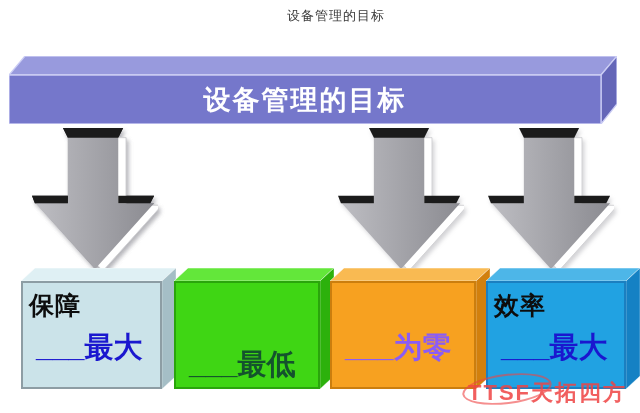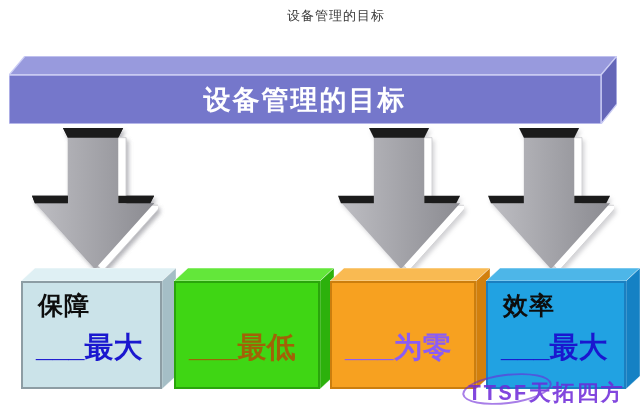--- a/index.html
+++ b/index.html
@@ -31,21 +31,21 @@
   .arrow:nth-of-type(3){left:338px;}
   .arrow:nth-of-type(4){left:488px;}
   .arrow svg{width:126px;height:143px;filter:drop-shadow(2px 3px 2px rgba(110,110,120,.30));}
   
   .obox{position:absolute;top:268px;height:121px;z-index:5;}
   .obox svg{position:absolute;left:0;top:0;}
   .obox .f-top  {fill:var(--top); stroke:rgba(255,255,255,.5);stroke-width:1;}
   .obox .f-side {fill:var(--side);stroke:rgba(255,255,255,.35);stroke-width:1;}
   .obox .f-front{fill:var(--front);stroke:var(--border);stroke-width:2;}
   .box-label{
-    position:absolute;left:17px;top:21px;font-size:25px;font-weight:700;
+    position:absolute;left:8px;top:21px;font-size:25px;font-weight:700;
     color:#0d0d0d;letter-spacing:1px;white-space:nowrap;
   }
   .box-value{
     position:absolute;left:15px;top:60px;font-size:29px;font-weight:700;
     letter-spacing:0;white-space:nowrap;text-align:right;
   }
   
   .watermark{
     position:absolute;left:468px;top:378px;z-index:40;
     font-size:22px;font-weight:700;letter-spacing:2px;white-space:nowrap;
@@ -125,21 +125,21 @@
     <div class="box-label">保障</div>
     <div class="box-value" style="color: rgb(26, 23, 207);">___最大</div>
   </div>
 
   <div class="obox" style="left: 174px; width: 160px; --front: #3fd614; --top: #63e73a; --side: #2cb10c; --border: #2aa50c;">
     <svg width="160" height="121" viewBox="0 0 160 121">
       <polygon class="f-top" points="0,13 14,0 160,0 146,13"></polygon>
       <polygon class="f-side" points="146,13 160,0 160,108 146,121"></polygon>
       <polygon class="f-front" points="1,14 145,14 145,120 1,120"></polygon>
     </svg>
-    <div class="box-value" style="color: #a16207;">___最低</div>
+    <div class="box-value" style="color: #14532d; margin-top: 17px;">___最低</div>
   </div>
 
   <div class="obox" style="left: 330px; width: 160px; --front: #f7a120; --top: #f9ba52; --side: #d2800d; --border: #cb7e0e;">
     <svg width="160" height="121" viewBox="0 0 160 121">
       <polygon class="f-top" points="0,13 14,0 160,0 146,13"></polygon>
       <polygon class="f-side" points="146,13 160,0 160,108 146,121"></polygon>
       <polygon class="f-front" points="1,14 145,14 145,120 1,120"></polygon>
     </svg>
     <div class="box-value" style="color: #8b5cf6;">___为零</div>
   </div>
@@ -147,18 +147,18 @@
   <div class="obox" style="left: 486px; width: 154px; border-radius: 23px; --front: #21a2e2; --top: #4db6e8; --side: #1581c4; --border: #1b7fc0;">
     <svg width="154" height="121" viewBox="0 0 154 121">
       <polygon class="f-top" points="0,13 14,0 154,0 140,13"></polygon>
       <polygon class="f-side" points="140,13 154,0 154,108 140,121"></polygon>
       <polygon class="f-front" points="1,14 139,14 139,120 1,120"></polygon>
     </svg>
     <div class="box-label">效率</div>
     <div class="box-value" style="color: rgb(26, 23, 207);">___最大</div>
   </div>
 
-  <div class="watermark" style="color: #6d28d9; font-family: Liberation Mono, monospace;">
+  <div class="watermark" style="color: #ef4444;">
     <span class="swoosh"></span>
     <span>TTSF天拓四方</span>
   </div>
 
 </div>
 
 </body></html>

